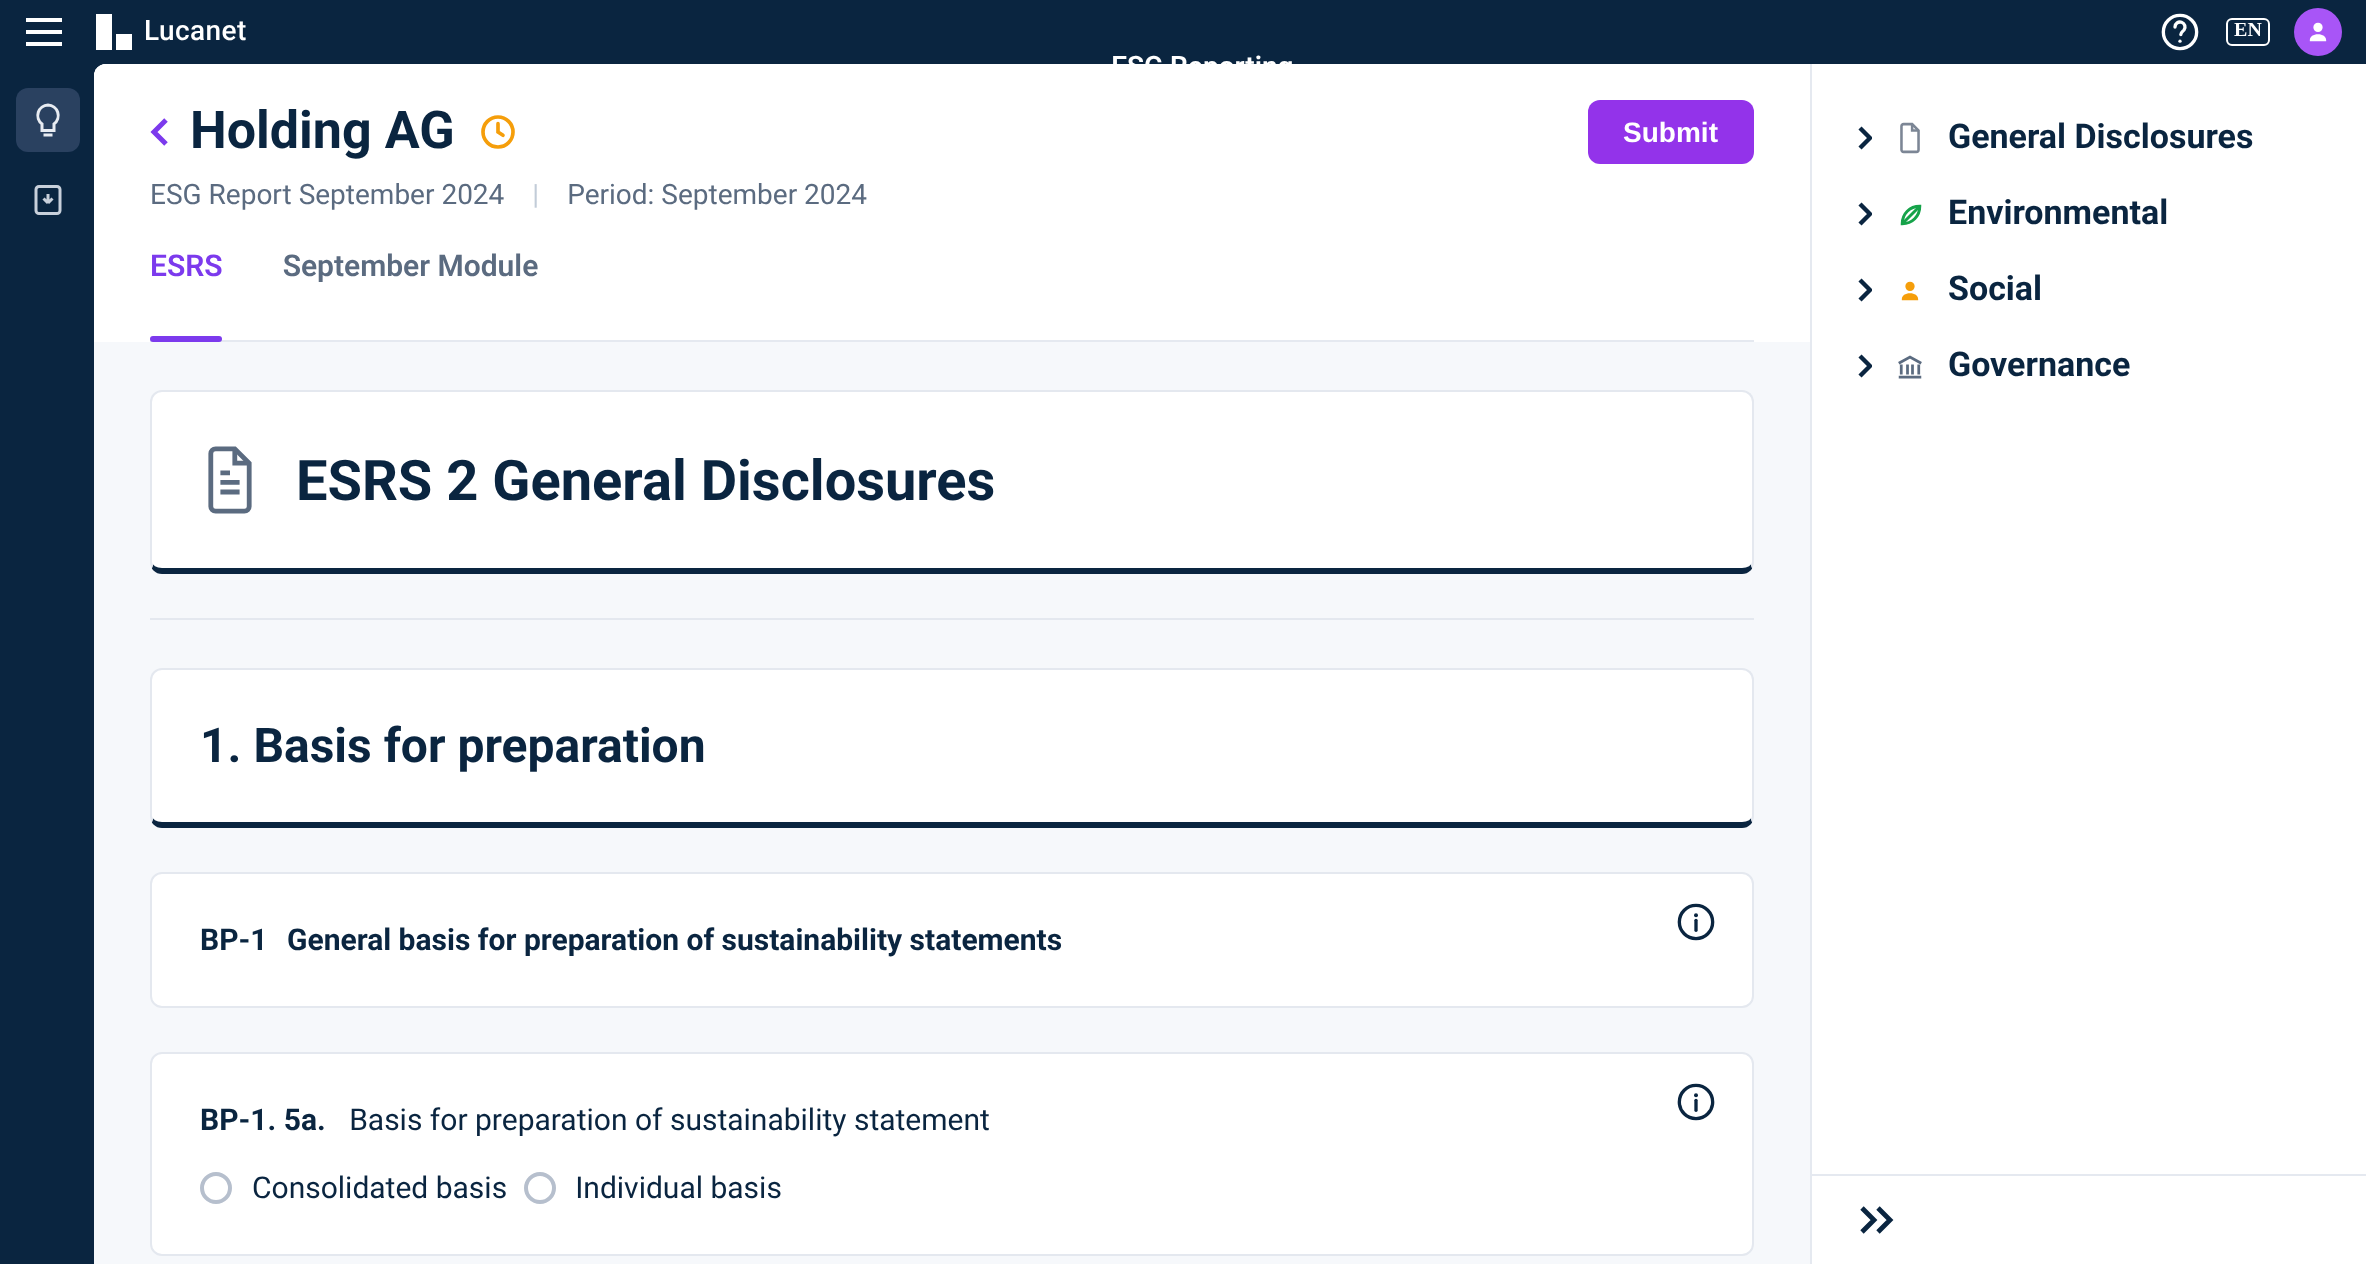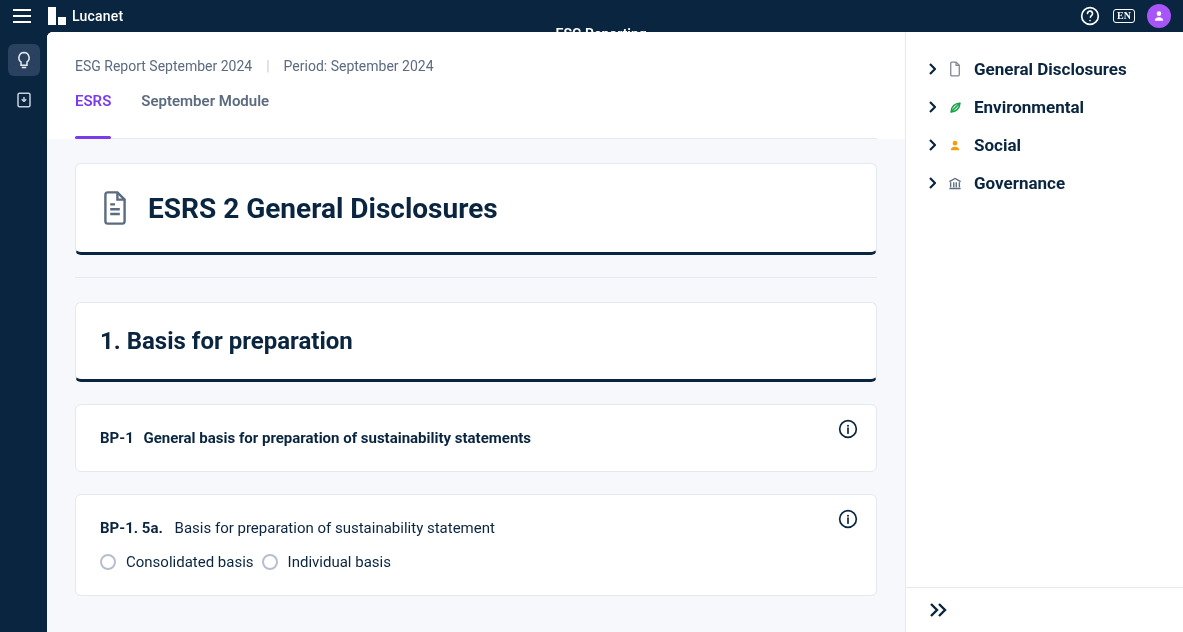--- a/index.html
+++ b/index.html
@@ -138,20 +138,35 @@
       <svg width="18" height="18" viewBox="0 0 24 24" fill="none" stroke="#c8d0db" stroke-width="2">
           <rect x="4" y="3" width="16" height="18" rx="2"></rect>
           <path d="M12 8v6m0 0l-3-3m3 3l3-3"></path>
         </svg>
     </div>
   </div>
 
   <div class="workspace">
     <div class="main-col">
       <div class="main-header">
+        <div class="crumb-row">
+          <span class="back-chev">
+            <svg width="10" height="16" viewBox="0 0 10 16" fill="none" stroke="#7c3aed" stroke-width="2.5">
+                <path d="M8 2L2 8l6 6"></path>
+              </svg>
+          </span>
+          <span class="entity-title">Holding AG</span>
+          <span class="clock-icon">
+            <svg width="20" height="20" viewBox="0 0 24 24" fill="none" stroke="#f59e0b" stroke-width="2.2">
+                <circle cx="12" cy="12" r="9"></circle>
+                <path d="M12 7v5l3 2" stroke-linecap="round"></path>
+              </svg>
+          </span>
+          <button class="submit-btn">Submit</button>
+        </div>
         <div class="sub-row">
           <span>ESG Report September 2024</span>
           <span class="sub-sep">|</span>
           <span>Period: September 2024</span>
         </div>
         <div class="tabs">
           <div class="tab active">ESRS</div>
           <div class="tab">September Module</div>
         </div>
       </div>

